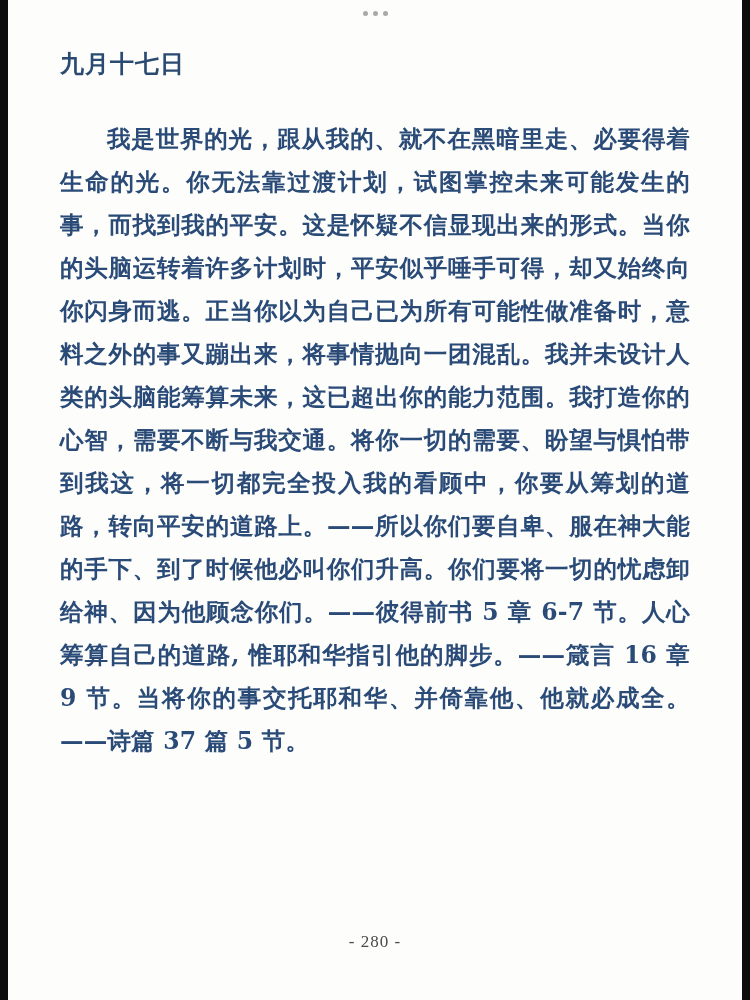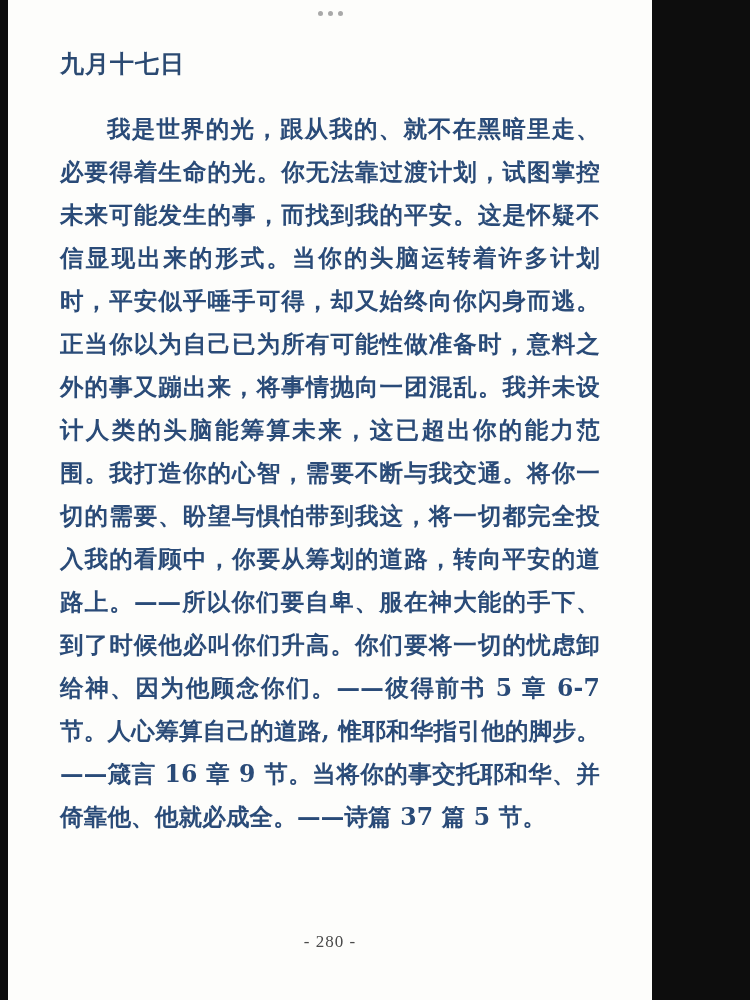--- a/index.html
+++ b/index.html
@@ -10,21 +10,21 @@
     width: 750px;
     height: 1000px;
     background: #0d0d0d;
     font-family: "Liberation Sans", sans-serif;
     overflow: hidden;
   }
   .page {
     position: absolute;
     left: 8px;
     top: 0;
-    width: 644px;
+    width: 734px;
     height: 1000px;
     background: #fdfdfb;
     box-sizing: border-box;
   }
   .top-bar {
     height: 26px;
     display: flex;
     align-items: center;
     justify-content: center;
     background: #fdfdfb;
@@ -47,21 +47,21 @@
   }
   .date-title {
     margin-top: 22px;
     font-size: 24px;
     font-weight: 700;
     color: #2b4a72;
     letter-spacing: 1px;
     font-family: "DejaVu Sans", sans-serif;
   }
   .body-text {
-    margin-top: 28px;
+    margin-top: 38px;
     font-size: 23.5px;
     line-height: 43px;
     color: #2a4b78;
     text-align: justify;
     text-indent: 2em;
     font-weight: 600;
     font-family: "DejaVu Serif", serif;
     letter-spacing: 0.2px;
     word-break: break-all;
   }

